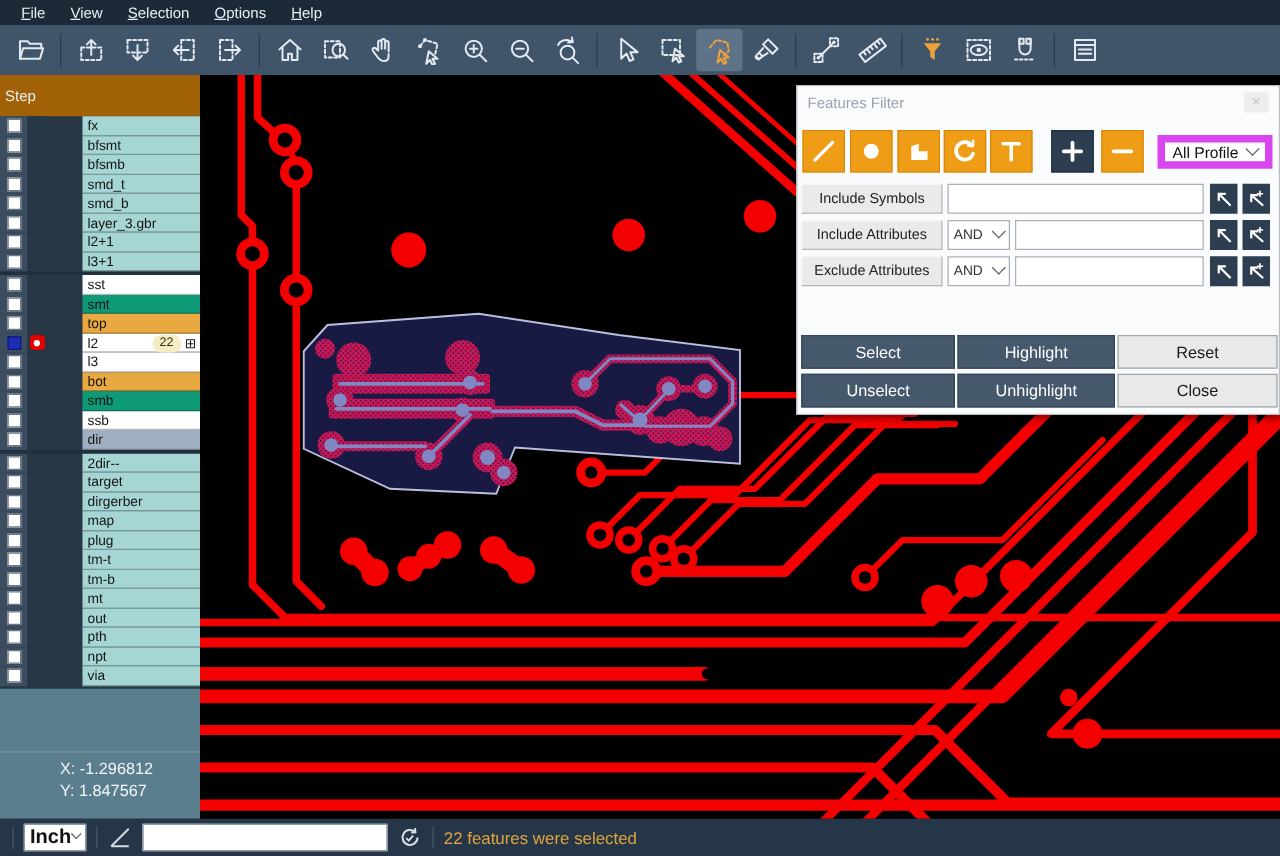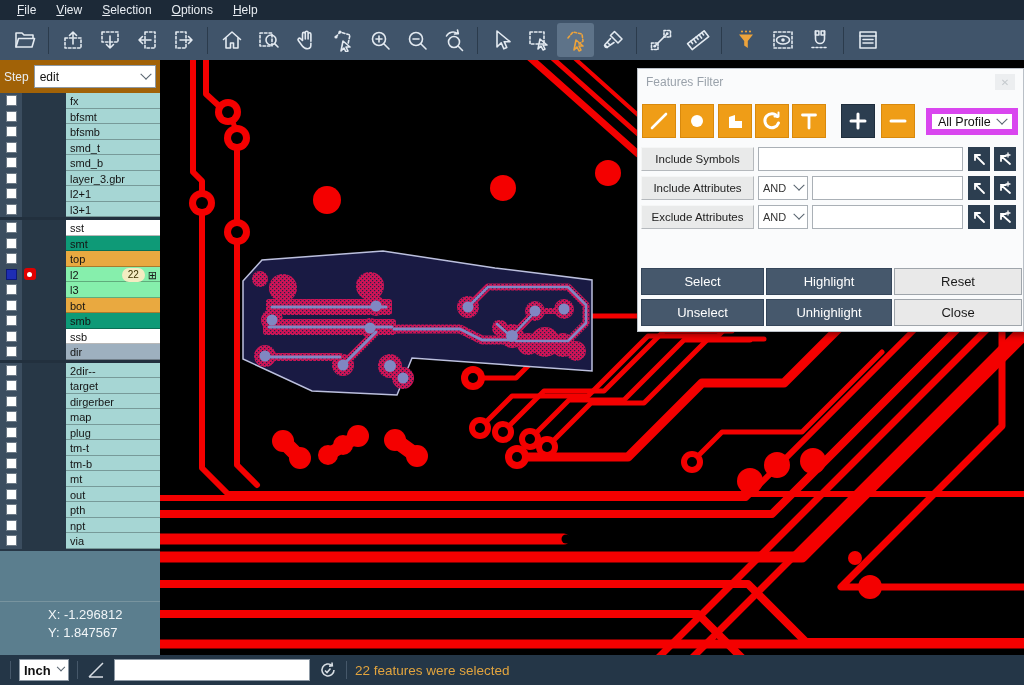--- a/index.html
+++ b/index.html
@@ -35,36 +35,36 @@
   .cb.checked { background:#1e2db4; border-color:#0d1878; }
   .gapcell { width:15px; background:#273746; display:flex; align-items:center; justify-content:center; }
   .indicator { width:12px; height:12px; background:#e00000; border-radius:3px; display:flex; align-items:center; justify-content:center; }
   .indicator::after { content:""; width:5px; height:5px; background:#fff; border-radius:50%; }
   .lbl { flex:1; font-size:11px; color:#141414; padding:1px 3px 0 4px; line-height:14px;
     box-shadow: inset 0 -1px rgba(0,0,0,.28); display:flex; align-items:center;margin-left:29px; }
   .lbl .name { flex:1; }
   .badge { background:#f4ecc2; color:#3a3000; font-size:10px; padding:0 6px; border-radius:8px; margin-right:3px; }
   .gridicon { font-size:11px; color:#1a1a1a; line-height:10px; }
   .c-teal { background:#a6d6d4; } .c-white{ background:#ffffff; } .c-green{ background:#0e9a77; }
-  .c-amber{ background:#e9a940; } .c-gold { background:#86efac; } .c-gray { background:#9eb0bf; }
+  .c-amber{ background:#e9a940; } .c-gold { background:#ffffff; } .c-gray { background:#9eb0bf; }
   .group-sep { height:3px; background:#22303e; }
   #coordpanel { position:absolute; left:0; bottom:0; width:160px; height:104px; background:#5b7e8e; }
   #coordpanel .divider { position:absolute; left:0; top:50px; width:160px; height:1px; background:#78949f; }
   .coord { position:absolute; left:8px; color:#f2f6f8; font-size:13px;margin-left:40px; }
   .coord.x { top:56px; } .coord.y { top:74px; }
 
   
   #canvas { position:absolute; left:160px; top:60px; width:864px; height:595px; background:#000; }
 
   
   #statusbar { position:absolute; left:0; top:655px; width:1024px; height:30px; background:#243647;
     display:flex; align-items:center; gap:8px; padding-left:10px; }
   .ssep { width:1px; height:18px; background:#46586a; }
   .unit-select { width:50px; height:22px; background:#fff; border:1px solid #8d99a5; display:flex;
-    align-items:center; justify-content:space-between; padding:0 4px; font-size:13px; font-weight:bold; color:#111; }
+    align-items:center; justify-content:space-between; padding:0 4px; font-size:16px; font-weight:bold; color:#111; }
   .unit-select .chev { width:6px; height:6px; }
   .cmd-input { width:196px; height:22px; background:#fff; border:1px solid #8d99a5; font-size:12px; padding:0 5px; }
   .status-msg { color:#e2a43e; font-size:13.5px; }
 
   
   #dialog { position:absolute; left:637px; top:68px; width:387px; height:264px; background:#fafbfc;
     border:1px solid #b9bfc6; box-shadow:2px 3px 6px rgba(0,0,0,.45); }
   #dlg-title { height:26px; display:flex; align-items:center; padding:0 8px; }
   #dlg-title .t { flex:1; color:#9aa2ab; font-size:12px; }
   #dlg-close { width:20px; height:16px; background:#eceef0; color:#c4c9cd; font-size:10px;
@@ -414,24 +414,20 @@
             <circle cx="404" cy="249" r="5.5"></circle>
           <circle cx="352" cy="276" r="6"></circle>
         </g>
       </g>
     </svg>
   </div>
 
   <div id="sidebar">
     <div id="steprow">
       <span class="steplabel">Step</span>
-      <div class="stepselect">
-        <span>edit</span>
-        <span class="chev"></span>
-      </div>
     </div>
     <div id="layers">
         <div class="layer-row">
           <span class="cbcell">
             <span class="cb"></span>
           </span>
           <span class="gapcell"></span>
           <span class="lbl c-teal">
             <span class="name">fx</span>
           </span>

